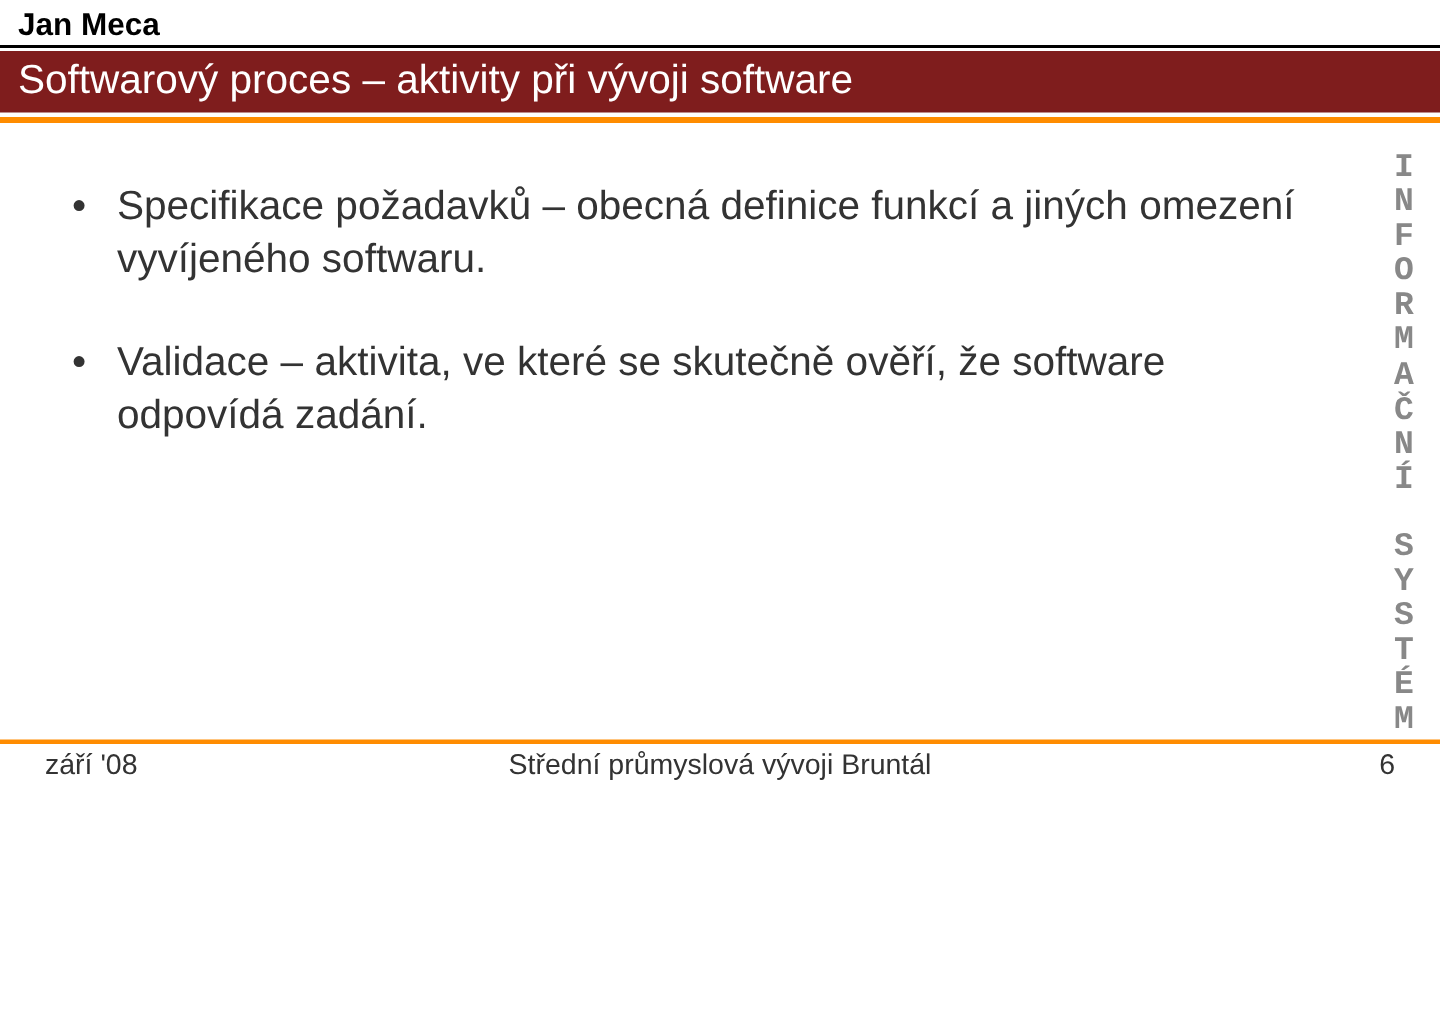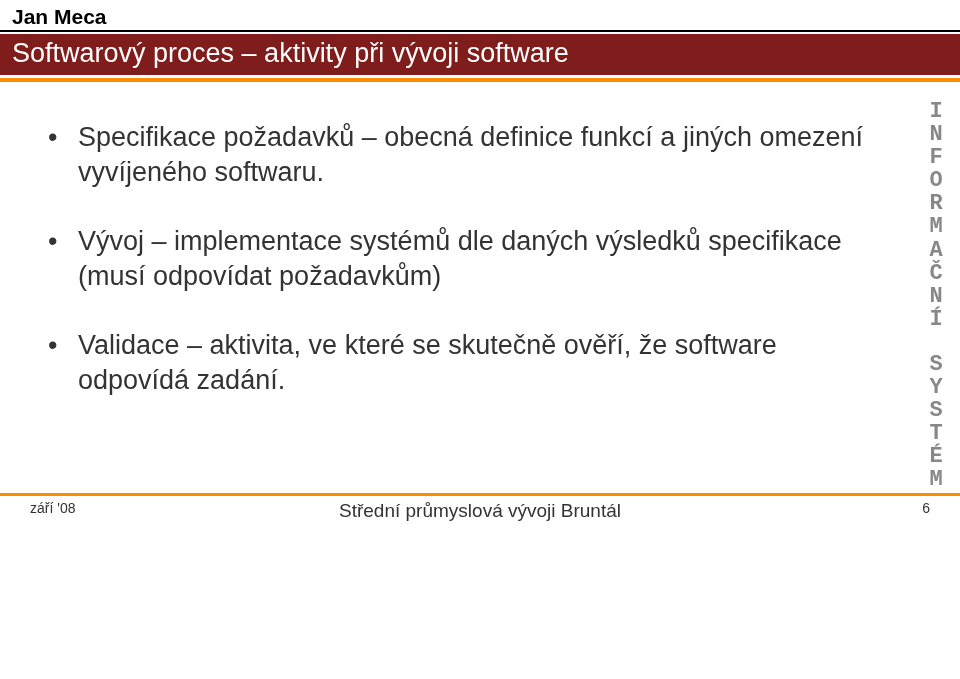--- a/index.html
+++ b/index.html
@@ -30,21 +30,21 @@
     color: #888; text-align: center; line-height: 1.05; letter-spacing: 0;
   }
   .sidebar .group2 { margin-top: 22px; }
 
   .footer {
     position: absolute; bottom: 0; left: 0; width: 960px; height: 36px;
     border-top: 3px solid #ff8c00; background: #fff;
   }
   .footer-inner {
     display: flex; justify-content: space-between; align-items: center;
-    padding: 4px 30px 0 30px; font-size: 14px; color: #333;
+    padding: 4px 30px 0 30px; font-size: 19px; color: #333;
   }
   .footer-center { position: absolute; left: 0; width: 960px; text-align: center; top: 4px; font-size: 19px; color: #333; }
   .footer-left { position: relative; z-index: 2; }
   .footer-right { position: relative; z-index: 2; }
 </style>
 </head>
 <body>
 
 <div class="slide">
 
@@ -52,21 +52,20 @@
   <div class="author-underline"></div>
 
   <div class="title-bar">
     <span>Softwarový proces – aktivity při vývoji software</span>
   </div>
   <div class="orange-line"></div>
 
   <div class="content">
     <ul>
       <li>Specifikace požadavků – obecná definice funkcí a jiných omezení vyvíjeného softwaru.</li>
-      <li>Vývoj – implementace systémů dle daných výsledků specifikace (musí odpovídat požadavkům)</li>
       <li>Validace – aktivita, ve které se skutečně ověří, že software odpovídá zadání.</li>
     </ul>
   </div>
 
   <div class="sidebar">
     <div class="group1" id="sb1">
         <div>I</div>
         <div>N</div>
         <div>F</div>
         <div>O</div>

